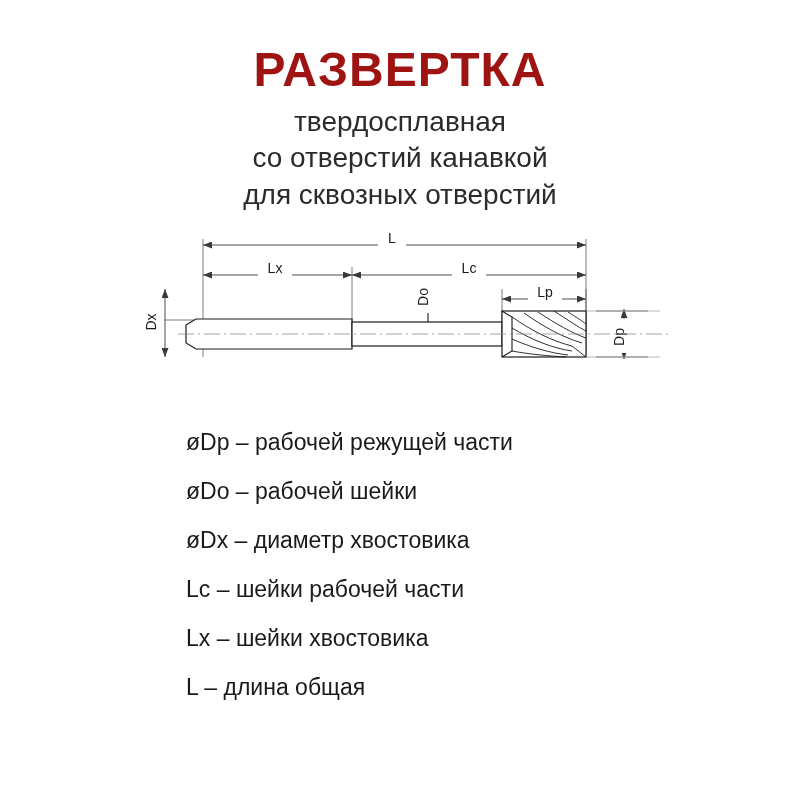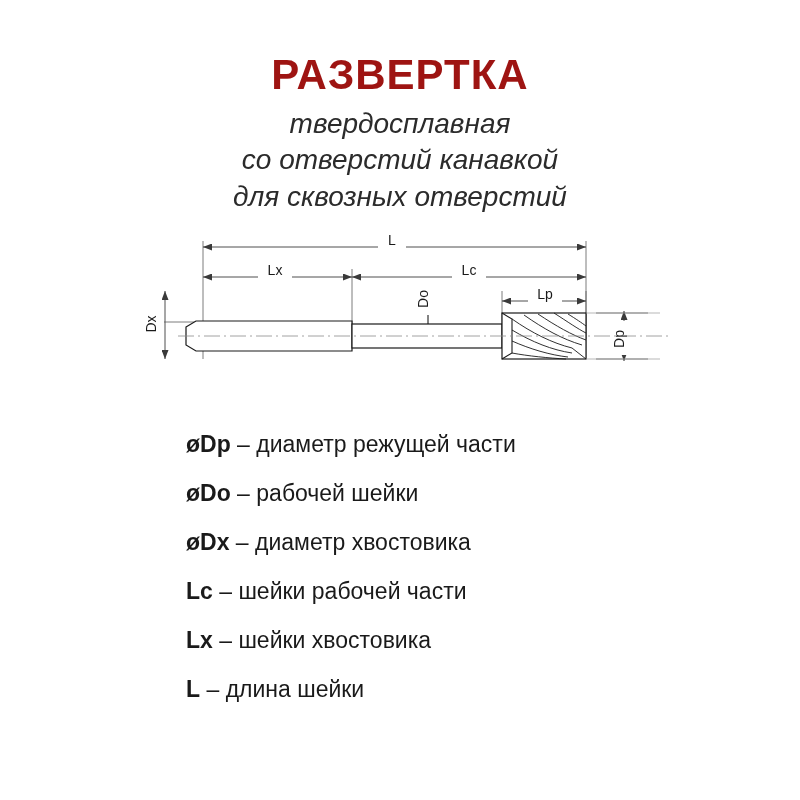--- a/index.html
+++ b/index.html
@@ -19,34 +19,33 @@
     position: relative;
     width: 800px;
     height: 800px;
   }
   
   .title-block {
     padding-top: 46px;
     text-align: center;
   }
   .main-title {
-    font-size: 42px;
+    font-size: 48px;
     font-weight: bold;
     color: #9e1412;
     letter-spacing: 1px;
     line-height: 1.0;
-    margin: 8px;
+    margin: 0;
   }
   .subtitle {
     font-size: 28px;
     color: #2b2b2b;
     line-height: 1.30;
     margin: 10px 0 0 0;
     font-weight: normal;
-    font-style: italic;
   }
   .subtitle .ln {
     display: block;
   }
   
   .drawing-wrap {
     position: relative;
     width: 800px;
     height: 190px;
     margin-top: 14px;
@@ -61,21 +60,21 @@
     list-style: none;
   }
   .legend li {
     font-size: 23px;
     line-height: 1.0;
     margin-bottom: 26px;
     color: #1a1a1a;
     white-space: nowrap;
   }
   .legend .sym {
-    font-weight: bold;
+    font-weight: normal;
     text-align: right;
   }
   .legend .dsh {
     font-weight: normal;
   }
   .legend .desc {
     font-weight: normal;
   }
 </style>
 </head>
@@ -191,21 +190,21 @@
           <line x1="586" y1="130" x2="660" y2="130"></line>
         </g>
       </g>
     </svg>
   </div>
 
   <ul class="legend">
     <li>
       <span class="sym">øDp</span>
       <span class="dsh">–</span>
-      <span class="desc">диаметр режущей части</span>
+      <span class="desc">рабочей режущей части</span>
     </li>
     <li>
       <span class="sym">øDo</span>
       <span class="dsh">–</span>
       <span class="desc">рабочей шейки</span>
     </li>
     <li>
       <span class="sym">øDx</span>
       <span class="dsh">–</span>
       <span class="desc">диаметр хвостовика</span>
@@ -216,17 +215,17 @@
       <span class="desc">шейки рабочей части</span>
     </li>
     <li>
       <span class="sym">Lx</span>
       <span class="dsh">–</span>
       <span class="desc">шейки хвостовика</span>
     </li>
     <li>
       <span class="sym">L</span>
       <span class="dsh">–</span>
-      <span class="desc">длина шейки</span>
+      <span class="desc">длина общая</span>
     </li>
   </ul>
 
 </div>
 
 </body></html>

